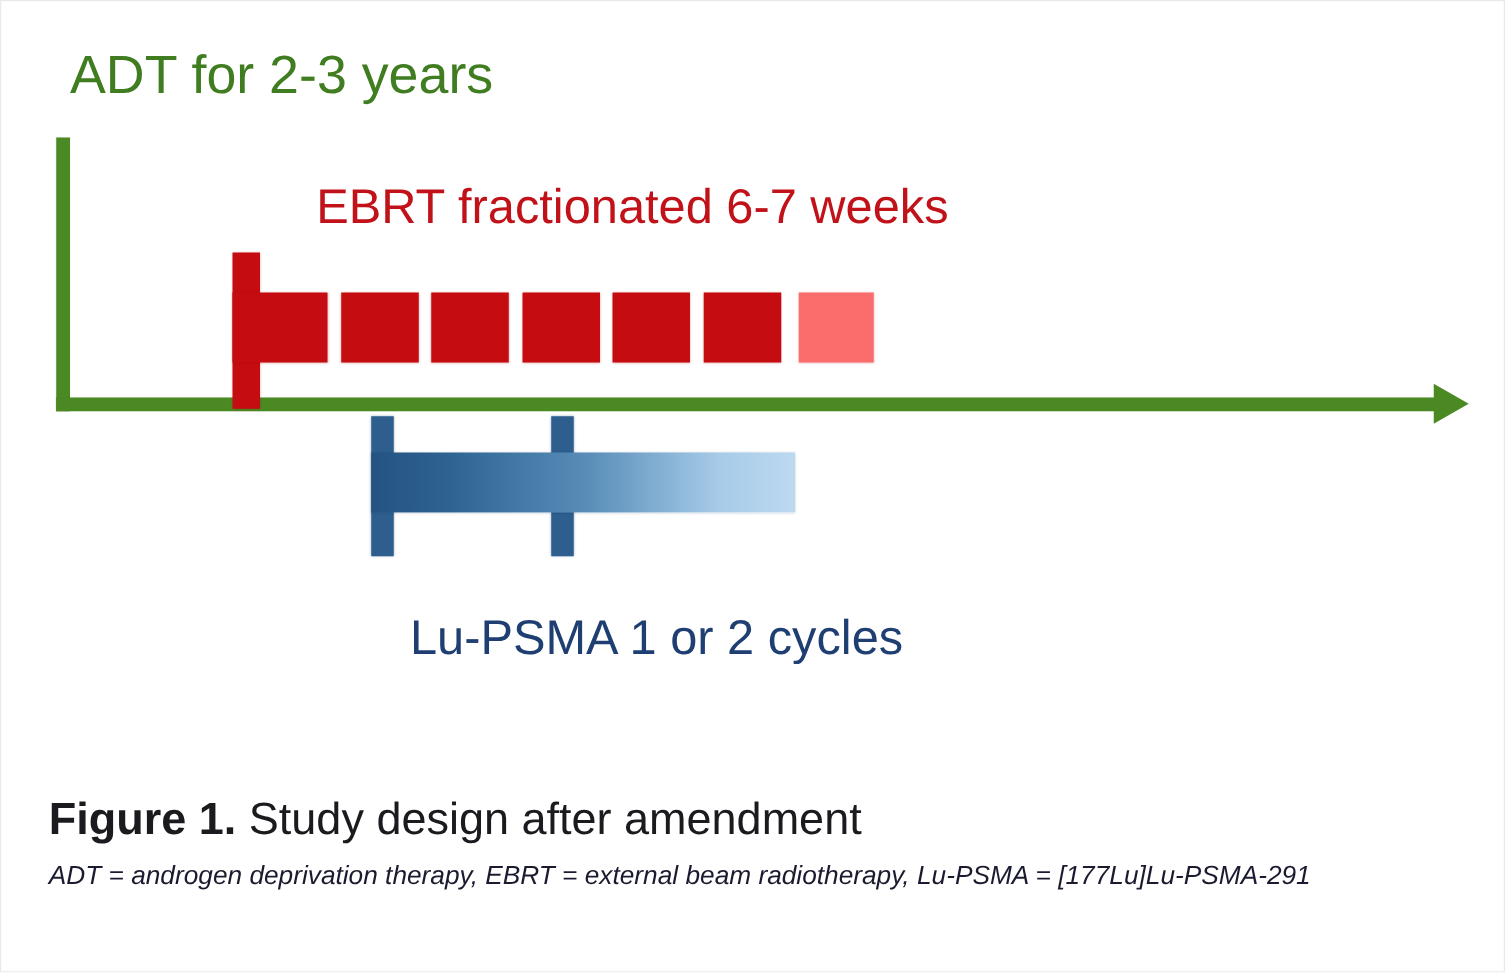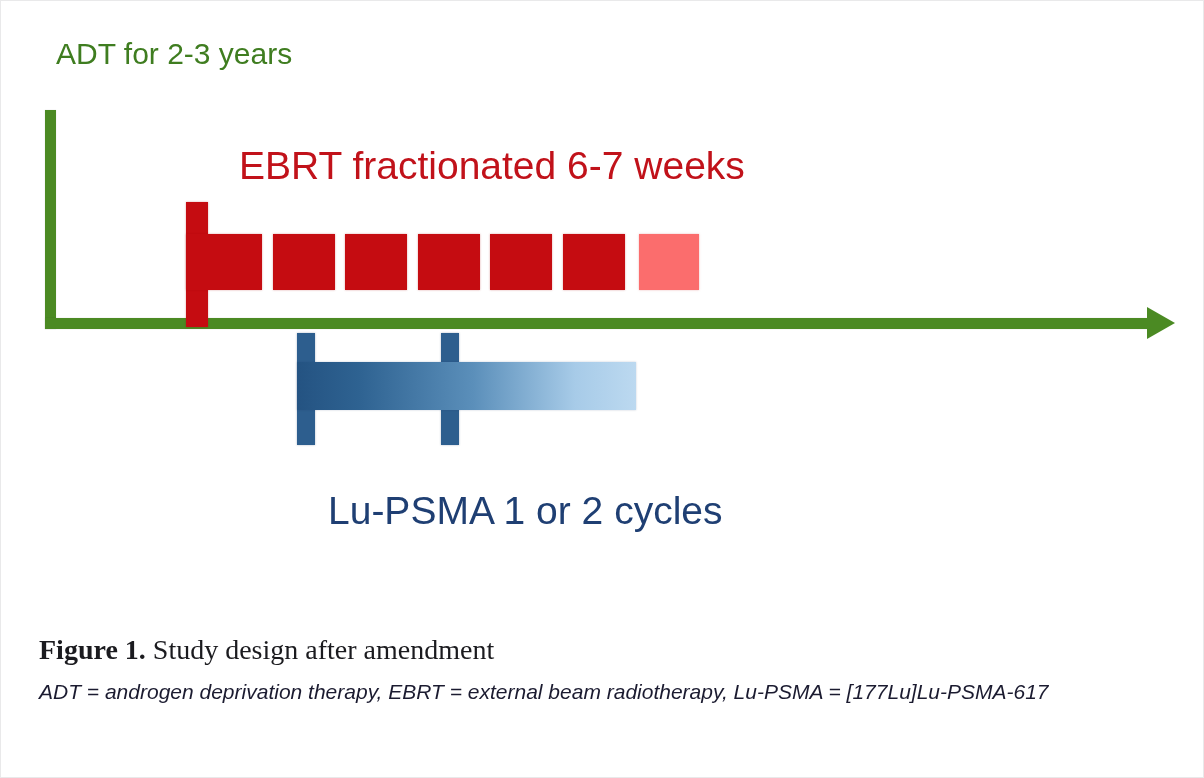--- a/index.html
+++ b/index.html
@@ -57,29 +57,29 @@
     border-top: 16px solid transparent;
     border-bottom: 16px solid transparent;
     border-left: 28px solid #4b8a23;
   }
 
   
   .label-adt {
     position: absolute;
     left: 55px;
     top: 38px;
-    font-size: 30px;
+    font-size: 43px;
     line-height: 1;
     color: #3f7d20;
     white-space: nowrap;
     font-weight: 400;
   }
   .label-ebrt {
     position: absolute;
-    left: 238px;
+    left: 252px;
     top: 145px;
     font-size: 39px;
     line-height: 1;
     color: #c1121a;
     white-space: nowrap;
     font-weight: 400;
   }
   .label-lupsma {
     position: absolute;
     left: 327px;
@@ -133,25 +133,24 @@
   }
 
   
   #caption {
     position: absolute;
     left: 38px;
     top: 632px;
     width: 1120px;
   }
   .caption-title {
-    font-size: 28px;
+    font-size: 36px;
     line-height: 1.2;
     color: #1b1b1f;
     white-space: nowrap;
-    font-family: Liberation Serif, serif;
   }
   .caption-title .strong {
     font-weight: 700;
   }
   .caption-note {
     margin-top: 10px;
     font-size: 21px;
     line-height: 1.45;
     font-style: italic;
     color: #1b1b30;
@@ -191,16 +190,16 @@
     <div class="lupsma-bar"></div>
 
     <div class="label-lupsma">Lu-PSMA 1 or 2 cycles</div>
   </div>
 
   <div id="caption">
     <div class="caption-title">
       <span class="strong">Figure 1.</span>
       <span>Study design after amendment</span>
     </div>
-    <div class="caption-note">ADT = androgen deprivation therapy, EBRT = external beam radiotherapy, Lu-PSMA = [177Lu]Lu-PSMA-617</div>
+    <div class="caption-note">ADT = androgen deprivation therapy, EBRT = external beam radiotherapy, Lu-PSMA = [177Lu]Lu-PSMA-291</div>
   </div>
 
 </div>
 
 </body></html>

